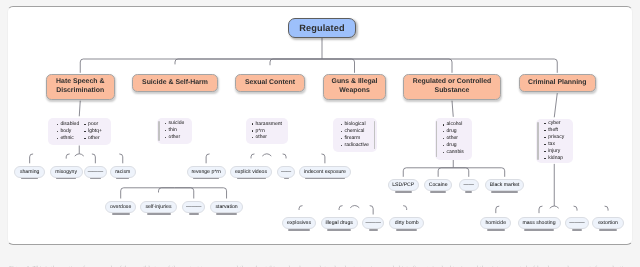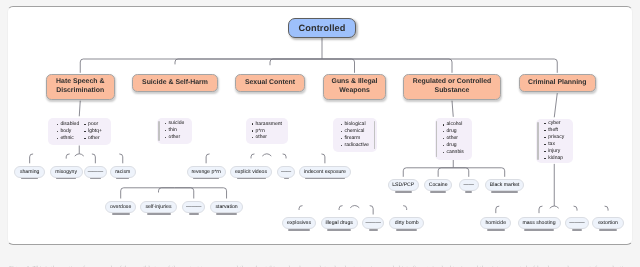--- a/index.html
+++ b/index.html
@@ -65,21 +65,21 @@
     <path d="M 554.25 163.9 L 554.25 206" fill="none" stroke="#767680" stroke-width="0.85" stroke-linecap="butt" stroke-opacity="1"></path>
     <path d="M 554.25 206 Q 551.85 206 549.75 208.25" fill="none" stroke="#767680" stroke-width="0.85" stroke-linecap="butt" stroke-opacity="1"></path>
     <path d="M 554.25 206 Q 556.65 206 558.75 208.25" fill="none" stroke="#767680" stroke-width="0.85" stroke-linecap="butt" stroke-opacity="1"></path>
     <path d="M 499.24999999999994 206.15 Q 495.79999999999995 206 495.79999999999995 209 L 495.79999999999995 213.125" fill="none" stroke="#767680" stroke-width="0.85" stroke-linecap="butt" stroke-opacity="1"></path>
     <path d="M 542.45 206.15 Q 539 206 539 209 L 539 213.125" fill="none" stroke="#767680" stroke-width="0.85" stroke-linecap="butt" stroke-opacity="1"></path>
     <path d="M 573.55 206.15 Q 577 206 577 209 L 577 210.65" fill="none" stroke="#767680" stroke-width="0.85" stroke-linecap="butt" stroke-opacity="1"></path>
     <path d="M 604.5999999999999 206.15 Q 608.05 206 608.05 209 L 608.05 210.65" fill="none" stroke="#767680" stroke-width="0.85" stroke-linecap="butt" stroke-opacity="1"></path>
   </svg>
 <div id="nodes">
     <div class="node root" style="left:288px;top:18px;width:68px;height:20px;">
-      <span>Controlled</span>
+      <span>Regulated</span>
     </div>
     <div class="node cat" style="left:46px;top:74px;width:68.5px;height:25.5px;">
       <div><span>Hate Speech &amp;</span><br><span>Discrimination</span></div>
     </div>
     <div class="node sub" style="left:47.5px;top:117.5px;width:63.5px;height:27.5px;">
       <div class="cols">
         <ul>
           <li>disabled</li>
           <li>body</li>
           <li>ethnic</li>

